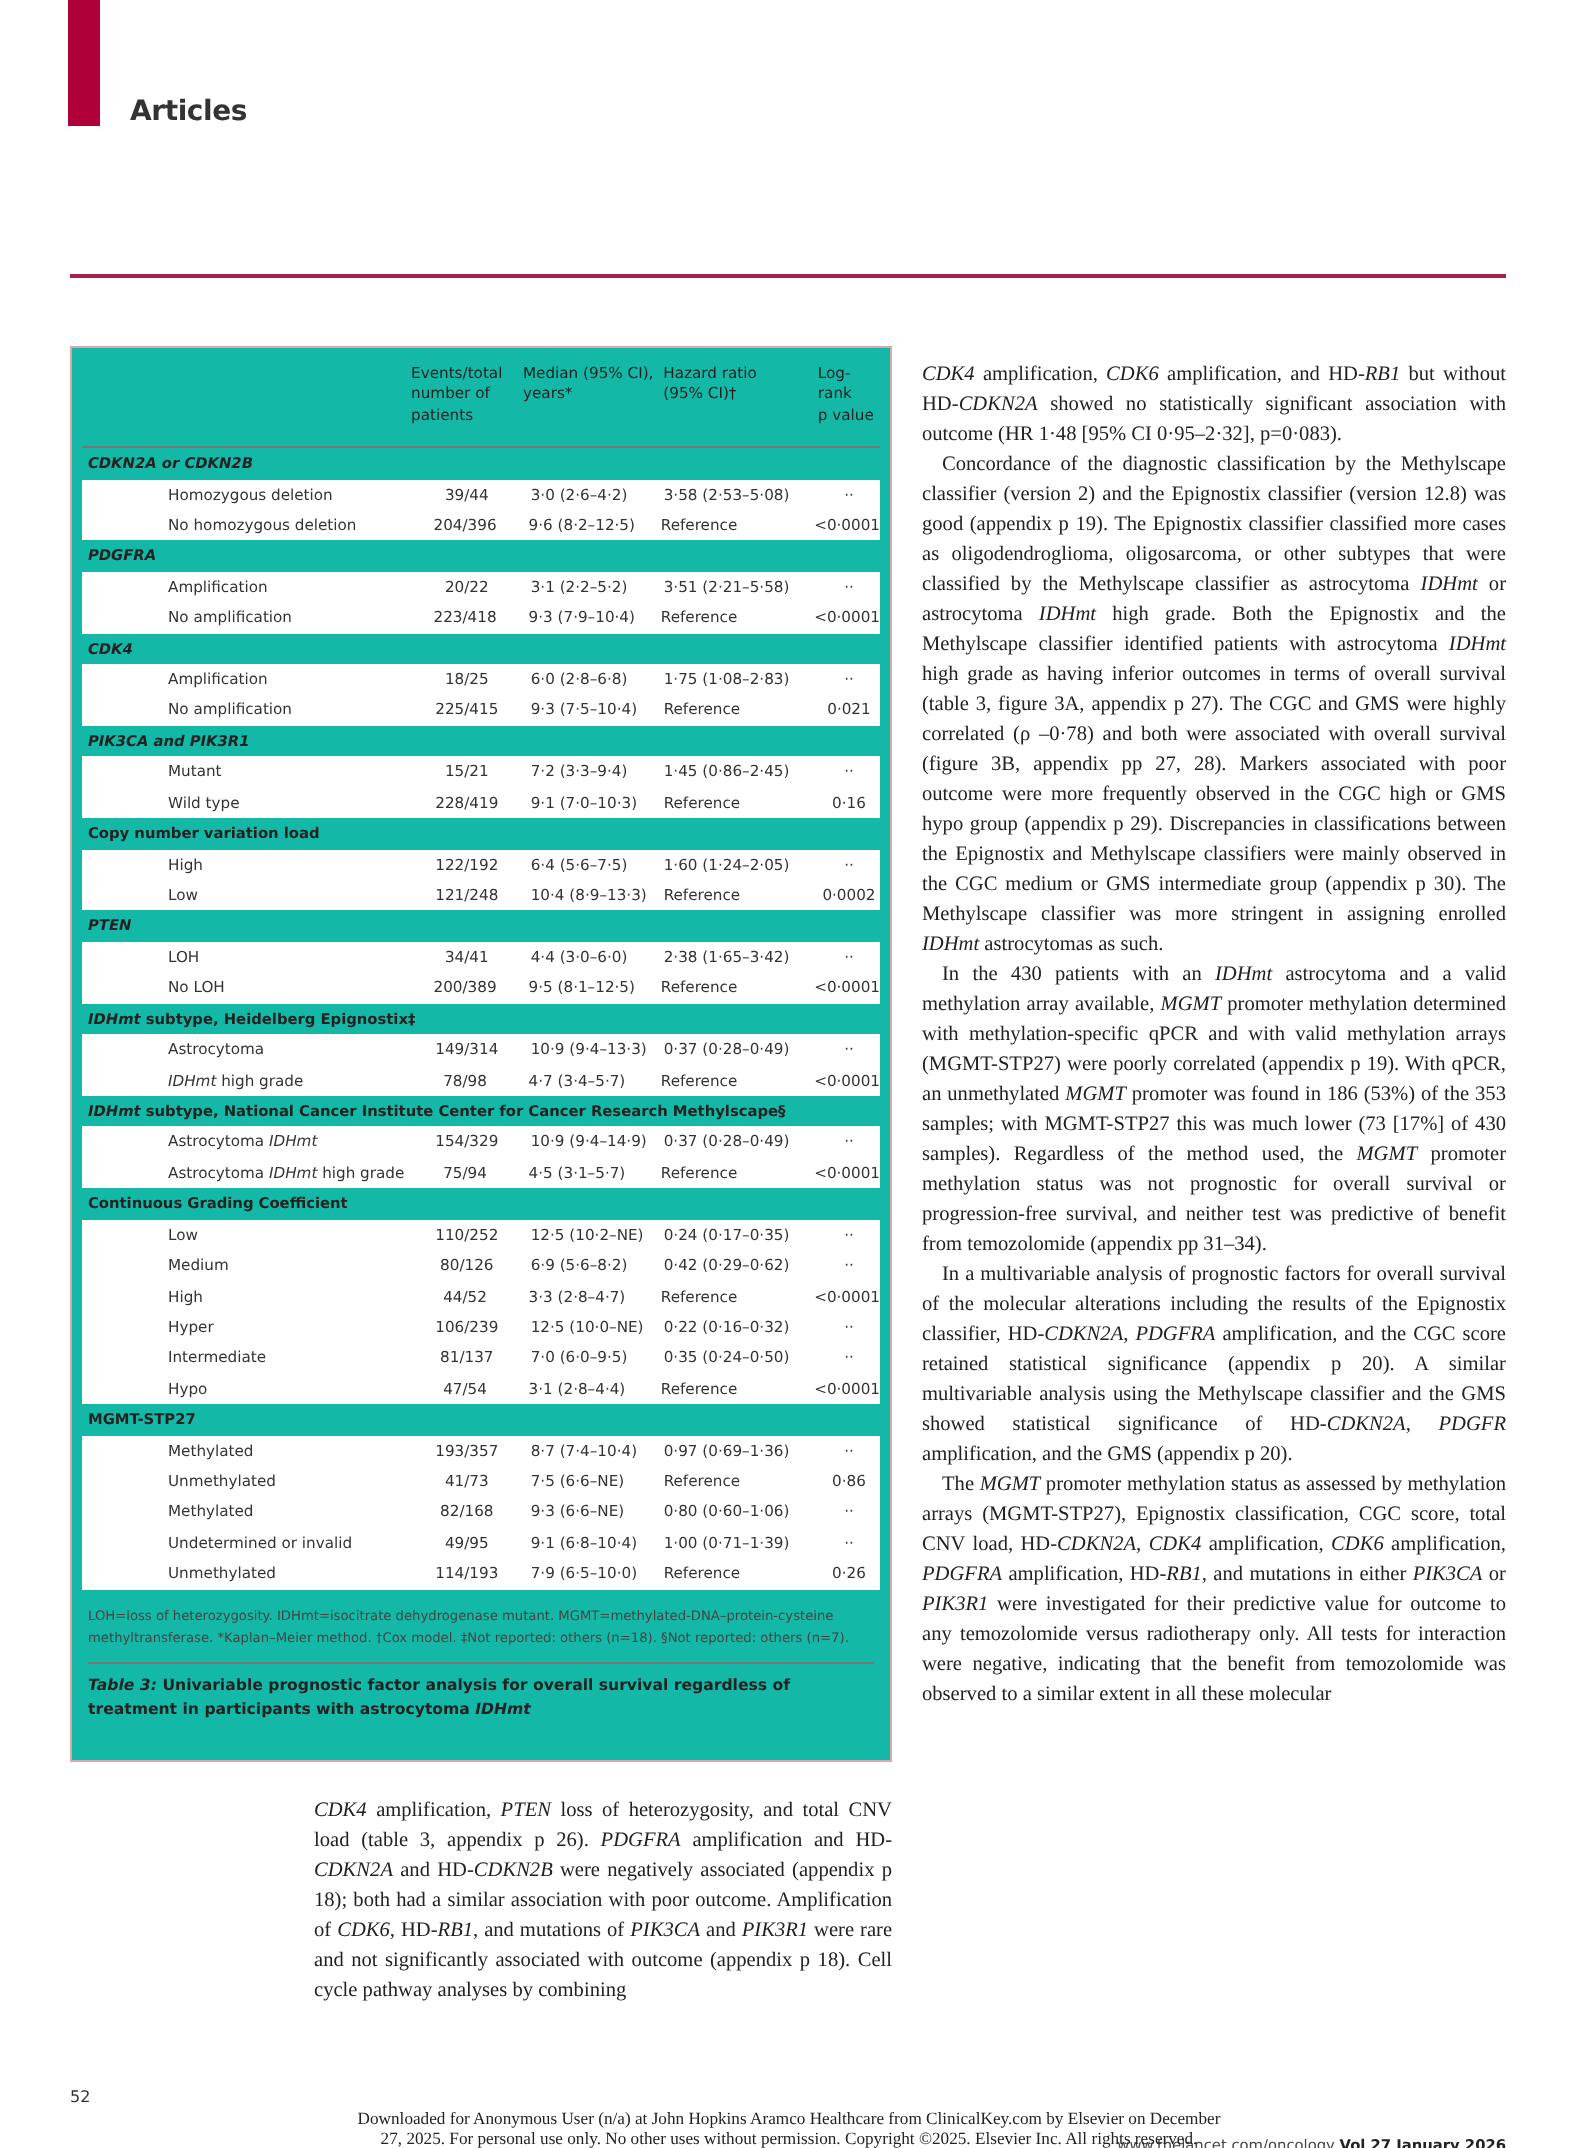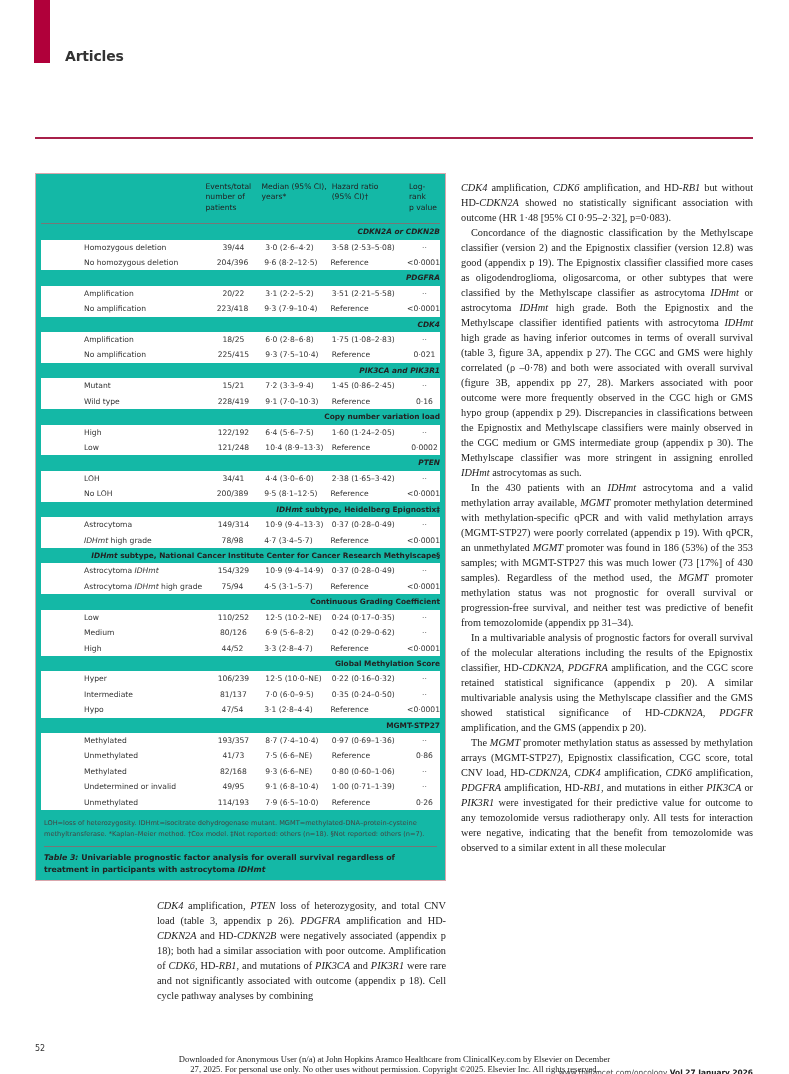--- a/index.html
+++ b/index.html
@@ -12,21 +12,21 @@
 
   .table-box { position: absolute; left: 35px; top: 173px; width: 411px; height: 708px; background: #14b8a6; border: 1px solid #d9a7ad; padding: 0 5px; font-family: "DejaVu Sans", sans-serif; }
   .thead { display: flex; height: 50px; padding-top: 8px; border-bottom: 1px solid #777; font-size: 7.6px; line-height: 10.4px; color: #222; }
   .col-label { width: 140px; padding-left: 2px; margin-left: 40px; }
   .col-events { width: 63px; }
   .col-median { width: 79px; }
   .col-hr { width: 87px; }
   .col-p { width: 35px; text-align: center; }
   .thead .col-events, .thead .col-median, .thead .col-hr, .thead .col-p { text-align: left; }
 
-  .group-head { height: 15.5px; line-height: 15.5px; font-size: 7.4px; font-weight: bold; padding-left: 3px; color: #222; text-align: right; }
+  .group-head { height: 15.5px; line-height: 15.5px; font-size: 7.4px; font-weight: bold; padding-left: 3px; color: #222; }
   .group-head i { font-style: italic; }
   .row { display: flex; height: 15.4px; line-height: 15.4px; background: #ffffff; font-size: 7.6px; color: #333; }
   .row .col-label { padding-left: 3px; white-space: nowrap; }
   .row .col-events { text-align: center; }
   .row .col-median { padding-left: 4px; }
   .row .col-p { text-align: center; }
 
   .footnote { font-size: 6.6px; line-height: 11px; color: #444; margin-top: 8px; padding: 0 3px; }
   .caption-rule { height: 1px; background: #777; margin: 6px 3px 0 3px; }
   .caption { font-size: 7.8px; line-height: 12px; font-weight: bold; color: #222; padding: 5px 3px 0 3px; }
@@ -208,21 +208,20 @@
         <div class="col-hr">0·42 (0·29–0·62)</div>
         <div class="col-p">··</div>
       </div>
       <div class="row">
         <div class="col-label"><span>High</span></div>
         <div class="col-events">44/52</div>
         <div class="col-median">3·3 (2·8–4·7)</div>
         <div class="col-hr">Reference</div>
         <div class="col-p">&lt;0·0001</div>
       </div>
-      <div class="group-head"><span>Global Methylation Score</span></div>
       <div class="row">
         <div class="col-label"><span>Hyper</span></div>
         <div class="col-events">106/239</div>
         <div class="col-median">12·5 (10·0–NE)</div>
         <div class="col-hr">0·22 (0·16–0·32)</div>
         <div class="col-p">··</div>
       </div>
       <div class="row">
         <div class="col-label"><span>Intermediate</span></div>
         <div class="col-events">81/137</div>

